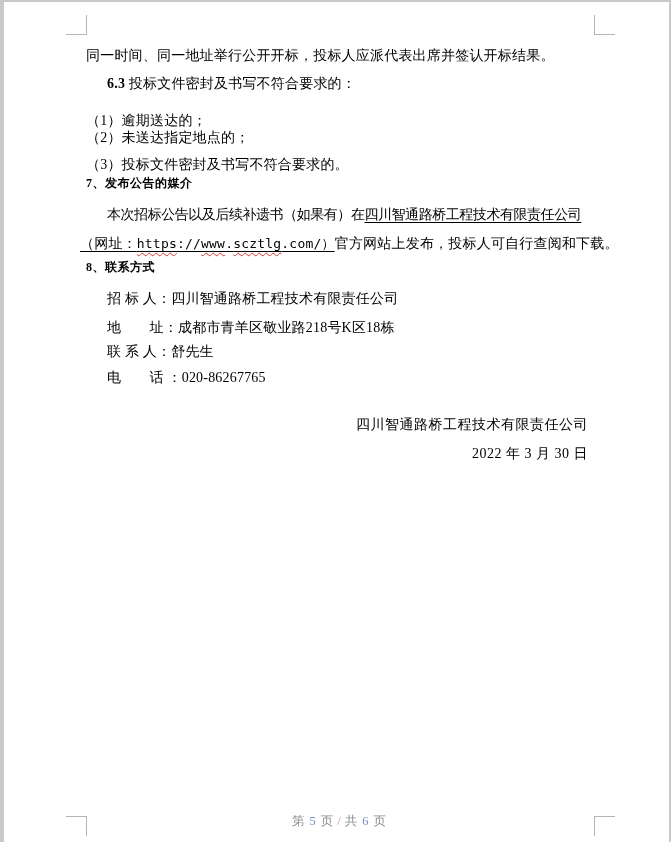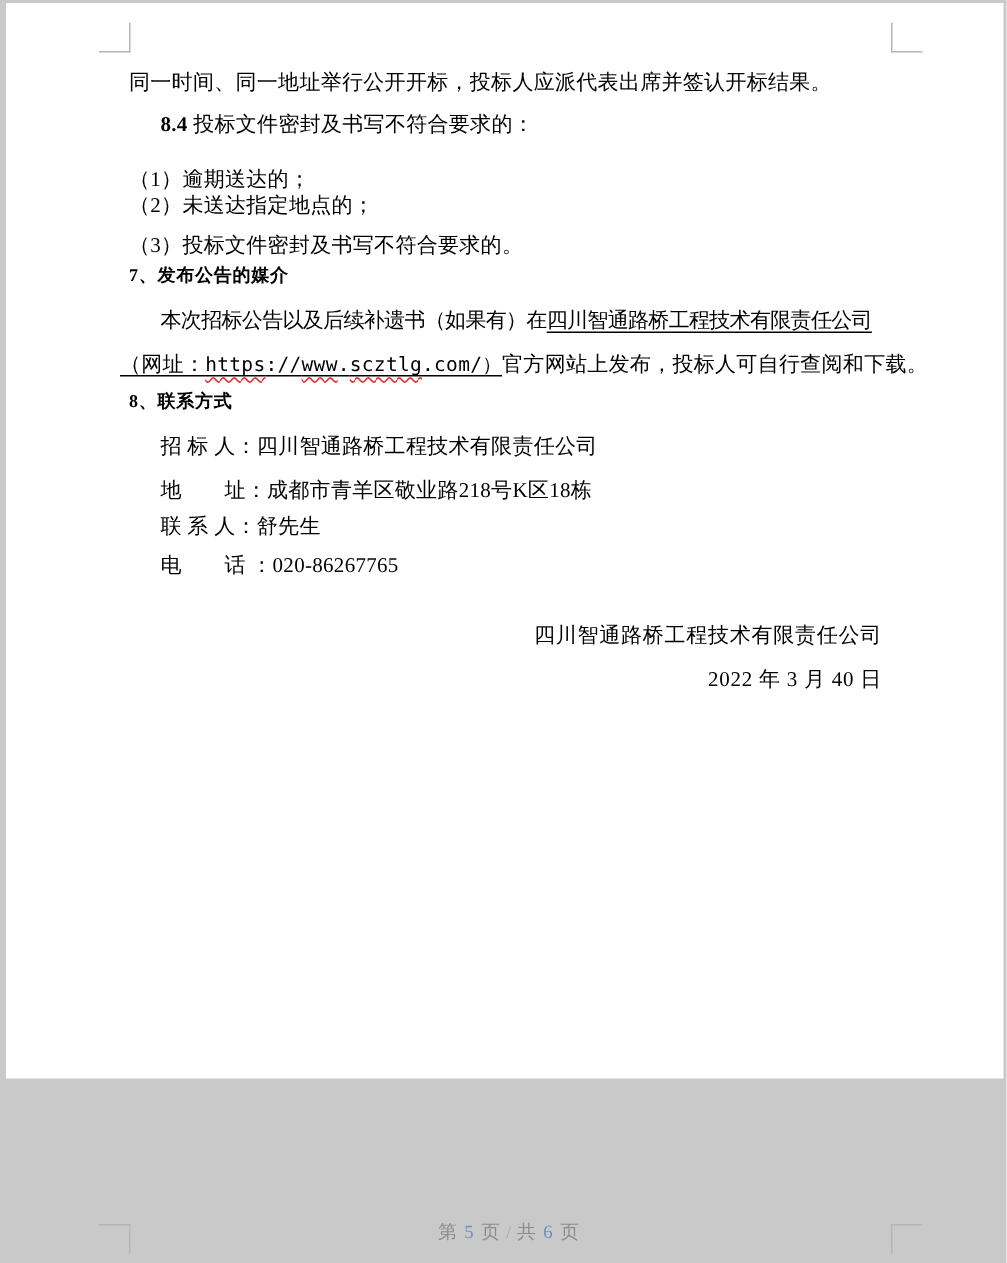--- a/index.html
+++ b/index.html
@@ -5,21 +5,21 @@
   html,body{margin:0;padding:0;}
   body{
     width:671px;height:842px;
     background:#c9c9c9;
     font-family:"Liberation Serif","DejaVu Serif",serif;
     color:#000;
     overflow:hidden;
   }
   #screen{position:relative;width:671px;height:842px;}
   .page{
-    position:absolute;left:4px;top:2px;width:665px;height:717px;
+    position:absolute;left:4px;top:2px;width:665px;height:840px;
     background:#ffffff;
   }
   
   .crop{position:absolute;width:20px;height:19px;}
   .crop.tl{left:62px;top:13px;border-right:1px solid #b5b5b5;border-bottom:1px solid #b5b5b5;}
   .crop.tr{left:590px;top:13px;border-left:1px solid #b5b5b5;border-bottom:1px solid #b5b5b5;}
   .crop.bl{left:62px;top:814px;border-right:1px solid #b5b5b5;border-top:1px solid #b5b5b5;}
   .crop.br{left:590px;top:814px;border-left:1px solid #b5b5b5;border-top:1px solid #b5b5b5;}
 
   .ln{
@@ -59,21 +59,21 @@
 <div id="screen">
   <div class="page">
 
     <div class="crop tl"></div>
     <div class="crop tr"></div>
     <div class="crop bl"></div>
     <div class="crop br"></div>
 
     <p class="ln" style="top:30px;">同一时间、同一地址举行公开开标，投标人应派代表出席并签认开标结果。</p>
 
-    <p class="ln indent" style="top:58px;"><span class="bnum">8.4</span><span> 投标文件密封及书写不符合要求的：</span></p>
+    <p class="ln indent" style="top:58px;"><span class="bnum">6.3</span><span> 投标文件密封及书写不符合要求的：</span></p>
 
     <p class="ln" style="top:85px;margin-top:24px;">（1）逾期送达的；</p>
     <p class="ln" style="top:112px;">（2）未送达指定地点的；</p>
     <p class="ln" style="top:139px;">（3）投标文件密封及书写不符合要求的。</p>
 
     <h2 class="ln heading" style="top:160px;">7、发布公告的媒介</h2>
 
     <p class="ln indent tight" style="top:189px;"><span>本次招标公告以及后续补遗书（如果有）在</span><span class="u">四川智通路桥工程技术有限责任公司</span></p>
 
     <p class="ln" style="top:218px;left:76px;"><span class="u"><span>（网址：</span><span class="sp urltext">https</span><span class="urltext">://</span><span class="sp urltext">www</span><span class="urltext">.</span><span class="sp urltext">scztlg</span><span class="urltext">.com/）</span></span><span>官方网站上发布，投标人可自行查阅和下载。</span></p>
@@ -82,17 +82,17 @@
 
     <p class="ln indent" style="top:273px;"><span>招 标 人：</span><span>四川智通路桥工程技术有限责任公司</span></p>
 
     <p class="ln indent" style="top:302px;"><span>地　　址：</span><span>成都市青羊区敬业路218号K区18栋</span></p>
 
     <p class="ln indent" style="top:326px;"><span>联 系 人：</span><span>舒先生</span></p>
 
     <p class="ln indent" style="top:352px;"><span>电　　话 ：</span><span>020-86267765</span></p>
 
     <p class="sig" style="top:399px;">四川智通路桥工程技术有限责任公司</p>
-    <p class="sig" style="top:428px;">2022 年 3 月 40 日</p>
+    <p class="sig" style="top:428px;">2022 年 3 月 30 日</p>
 
     <div class="footer"><span class="w">第</span><span class="pgnum">5</span><span class="w">页</span><span class="slash">/</span><span class="w">共</span><span class="pgnum">6</span><span class="w">页</span></div>
   </div>
 </div>
 
 </body></html>

